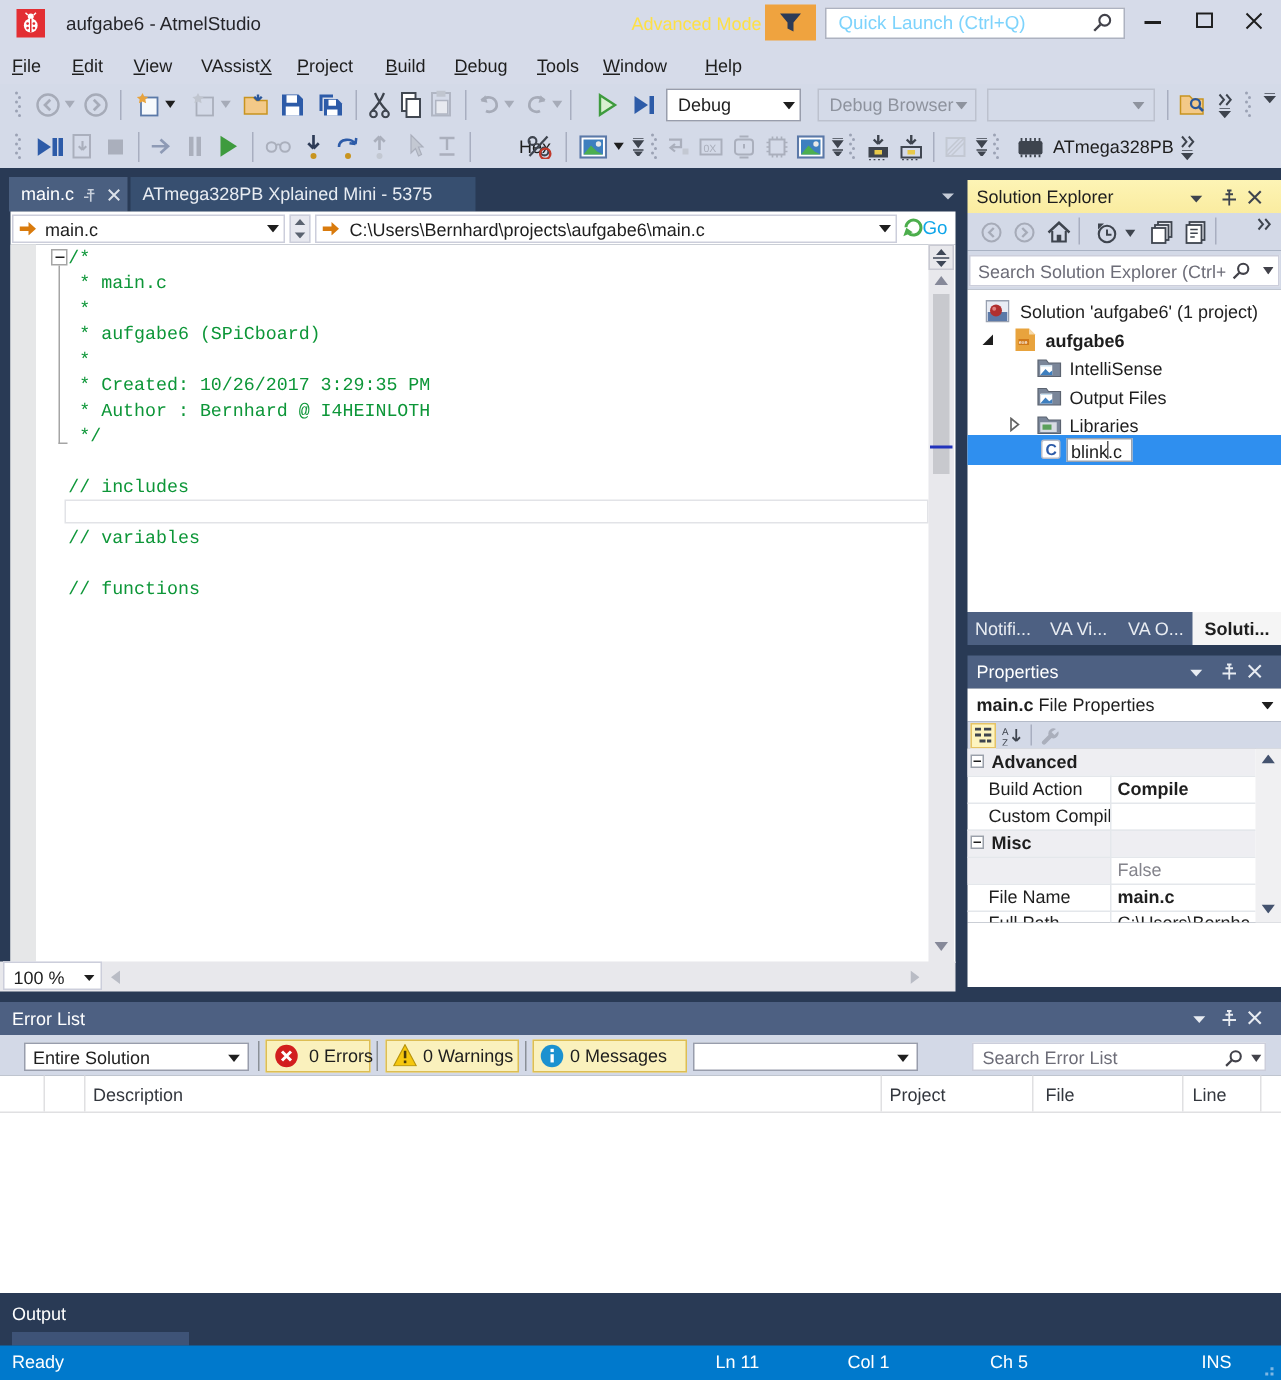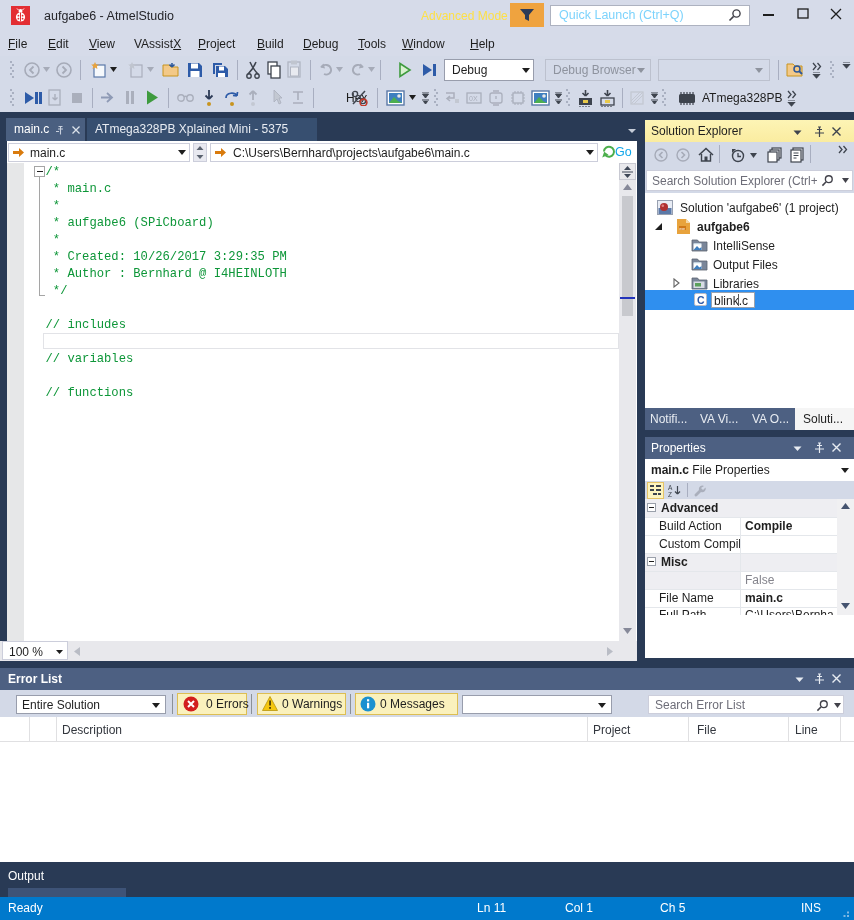--- a/index.html
+++ b/index.html
@@ -569,21 +569,21 @@
     <div class="abs" style="left:52px;top:175.5px;font-size:10.5px;color:#2D5BA8;font-weight:bold;">C</div>
     <div class="abs" style="left:66px;top:174px;width:44px;height:16px;background:#fff;border:1px solid #9AA2AE;"></div>
     <div class="abs t12" style="left:69px;top:176px;">blink.c</div>
     <div class="abs" style="left:93px;top:176px;width:1px;height:12px;background:#5A5A5A;"></div>
 
     <div class="abs" style="left:0;top:290px;width:209px;height:22px;background:#4D6082;"></div>
     <div class="abs" style="left:5px;top:294px;font-size:12px;color:#E8ECF2;">Notifi...</div>
     <div class="abs" style="left:55px;top:294px;font-size:12px;color:#E8ECF2;">VA Vi...</div>
     <div class="abs" style="left:107px;top:294px;font-size:12px;color:#E8ECF2;">VA O...</div>
     <div class="abs" style="left:150px;top:290px;width:59px;height:22px;background:#F5F5F5;"></div>
-    <div class="abs t12" style="left:158px;top:294px;">Soluti...</div>
+    <div class="abs t12" style="left:158px;top:294px;font-weight:bold;">Soluti...</div>
   </div>
 
   <div id="props" class="abs" style="left:645px;top:437px;width:209px;height:221px;">
     <div class="abs" style="left:0;top:0;width:209px;height:22px;background:#4D6082;"></div>
     <div class="abs" style="left:6px;top:4px;font-size:12px;color:#FFFFFF;">Properties</div>
     <svg class="abs" style="left:148px;top:9px;" width="9" height="6" viewBox="0 0 9 6">
         <path d="M0.5 0.5 L4.5 5 L8.5 0.5 Z" fill="#E8ECF2"></path>
       </svg>
     <svg class="abs" style="left:169px;top:5px;" width="11" height="12" viewBox="0 0 11 12">
         <path d="M4 1 h3 M5.5 1 v6 M3 3.5 h5 M5.5 7 v4 M1 7 h9" stroke="#E8ECF2" stroke-width="1.2" fill="none"></path>
@@ -649,21 +649,21 @@
     <svg class="abs" style="left:196px;top:66px;" width="9" height="6" viewBox="0 0 9 6">
         <path d="M4.5 0 L9 6 H0 Z" fill="#44536F"></path>
       </svg>
     <svg class="abs" style="left:196px;top:166px;" width="9" height="6" viewBox="0 0 9 6">
         <path d="M4.5 6 L9 0 H0 Z" fill="#44536F"></path>
       </svg>
   </div>
 
   <div id="errlist" class="abs" style="left:0;top:668px;width:854px;height:194px;">
     <div class="abs" style="left:0;top:0;width:854px;height:22px;background:#4D6082;"></div>
-    <div class="abs" style="left:8px;top:4px;font-size:12px;color:#FFFFFF;font-weight:bold;">Error List</div>
+    <div class="abs" style="left:8px;top:4px;font-size:12px;color:#FFFFFF;">Error List</div>
     <svg class="abs" style="left:795px;top:9px;" width="9" height="6" viewBox="0 0 9 6">
         <path d="M0.5 0.5 L4.5 5 L8.5 0.5 Z" fill="#E8ECF2"></path>
       </svg>
     <svg class="abs" style="left:814px;top:5px;" width="11" height="12" viewBox="0 0 11 12">
         <path d="M4 1 h3 M5.5 1 v6 M3 3.5 h5 M5.5 7 v4 M1 7 h9" stroke="#E8ECF2" stroke-width="1.2" fill="none"></path>
       </svg>
     <svg class="abs" style="left:831px;top:5px;" width="11" height="11" viewBox="0 0 11 11">
         <path d="M1.5 1.5 L9.5 9.5 M9.5 1.5 L1.5 9.5" stroke="#E8ECF2" stroke-width="1.4"></path>
       </svg>
 

